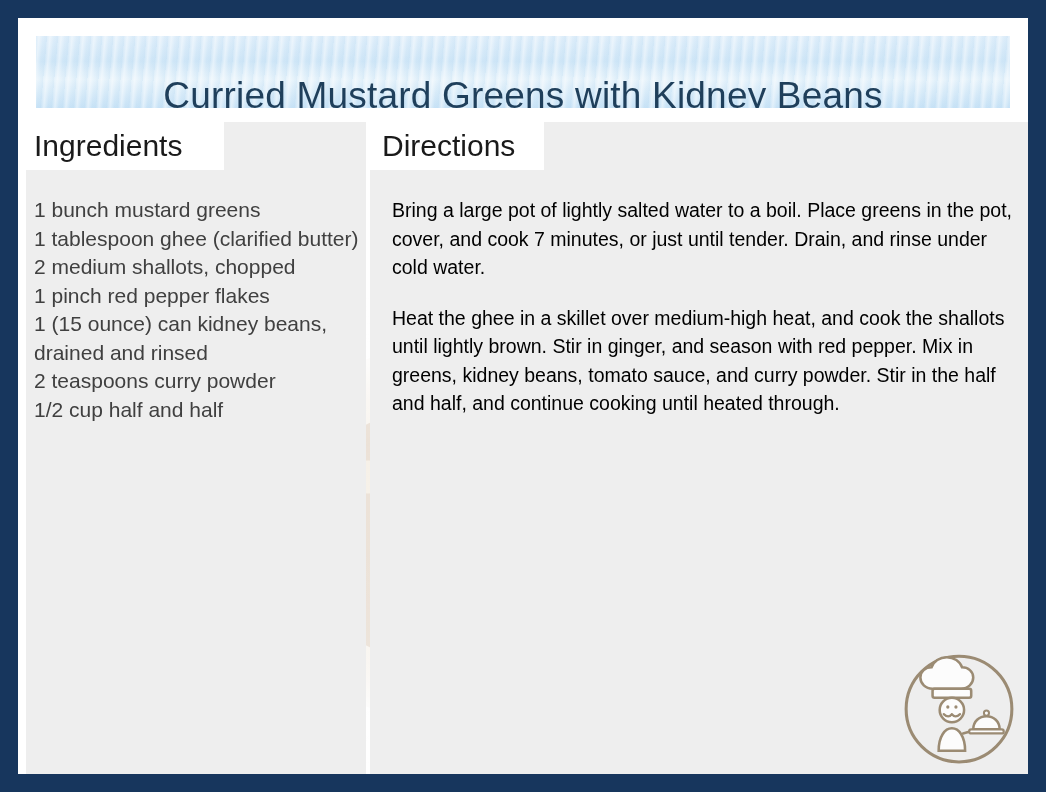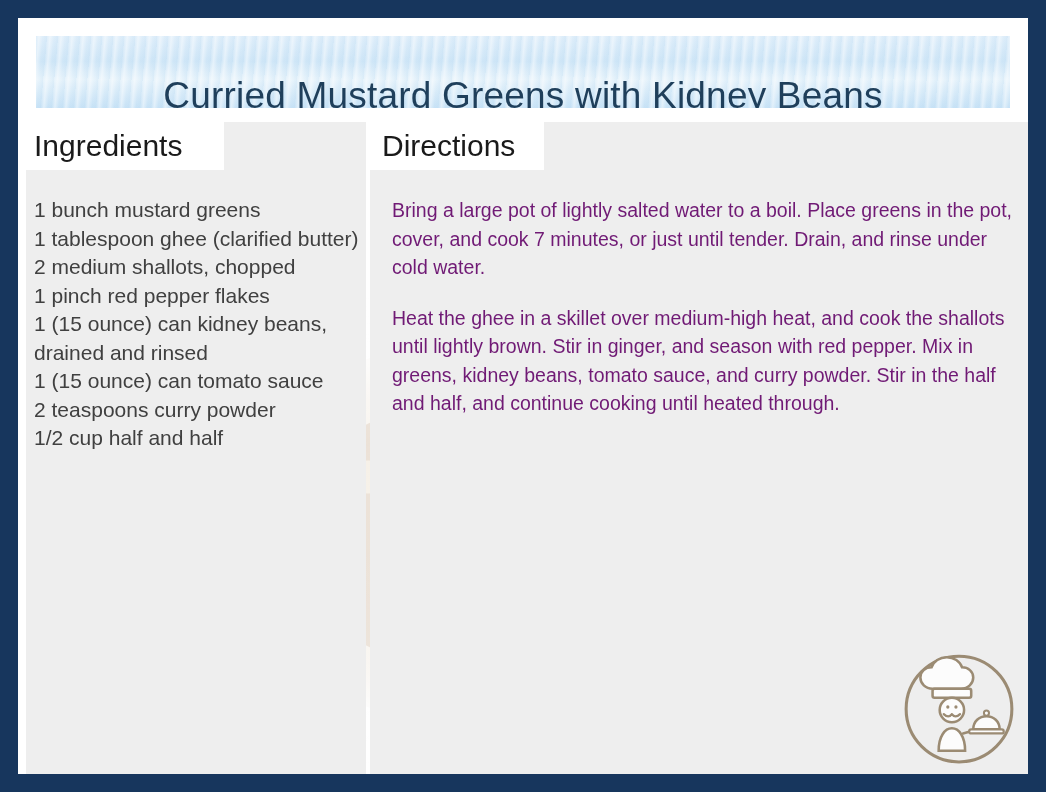--- a/index.html
+++ b/index.html
@@ -134,21 +134,21 @@
   }
   .ing-item { white-space: normal; }
 
   .dir-body {
     position: absolute;
     left: 22px;
     top: 74px;
     width: 628px;
     font-size: 19.5px;
     line-height: 28.5px;
-    color: #701a75;
+    color: #000000;
   }
   .dir-para { margin: 0 0 22px 0; }
   .dir-para:last-child { margin-bottom: 0; }
 
   
   .photo {
     position: absolute;
     left: 186px;
     top: 280px;
     width: 648px;
@@ -227,21 +227,20 @@
       <div class="col-ingredients">
         <div class="head-tab ingredients">
           <span class="head-text">Ingredients</span>
         </div>
         <div class="ing-body">
           <div class="ing-item">1 bunch mustard greens</div>
           <div class="ing-item">1 tablespoon ghee (clarified butter)</div>
           <div class="ing-item">2 medium shallots, chopped</div>
           <div class="ing-item">1 pinch red pepper flakes</div>
           <div class="ing-item">1 (15 ounce) can kidney beans, drained and rinsed</div>
-          <div class="ing-item">1 (15 ounce) can tomato sauce</div>
           <div class="ing-item">2 teaspoons curry powder</div>
           <div class="ing-item">1/2 cup half and half</div>
         </div>
       </div>
 
       <div class="col-directions">
         <div class="head-tab directions">
           <span class="head-text">Directions</span>
         </div>
         <div class="dir-body">

